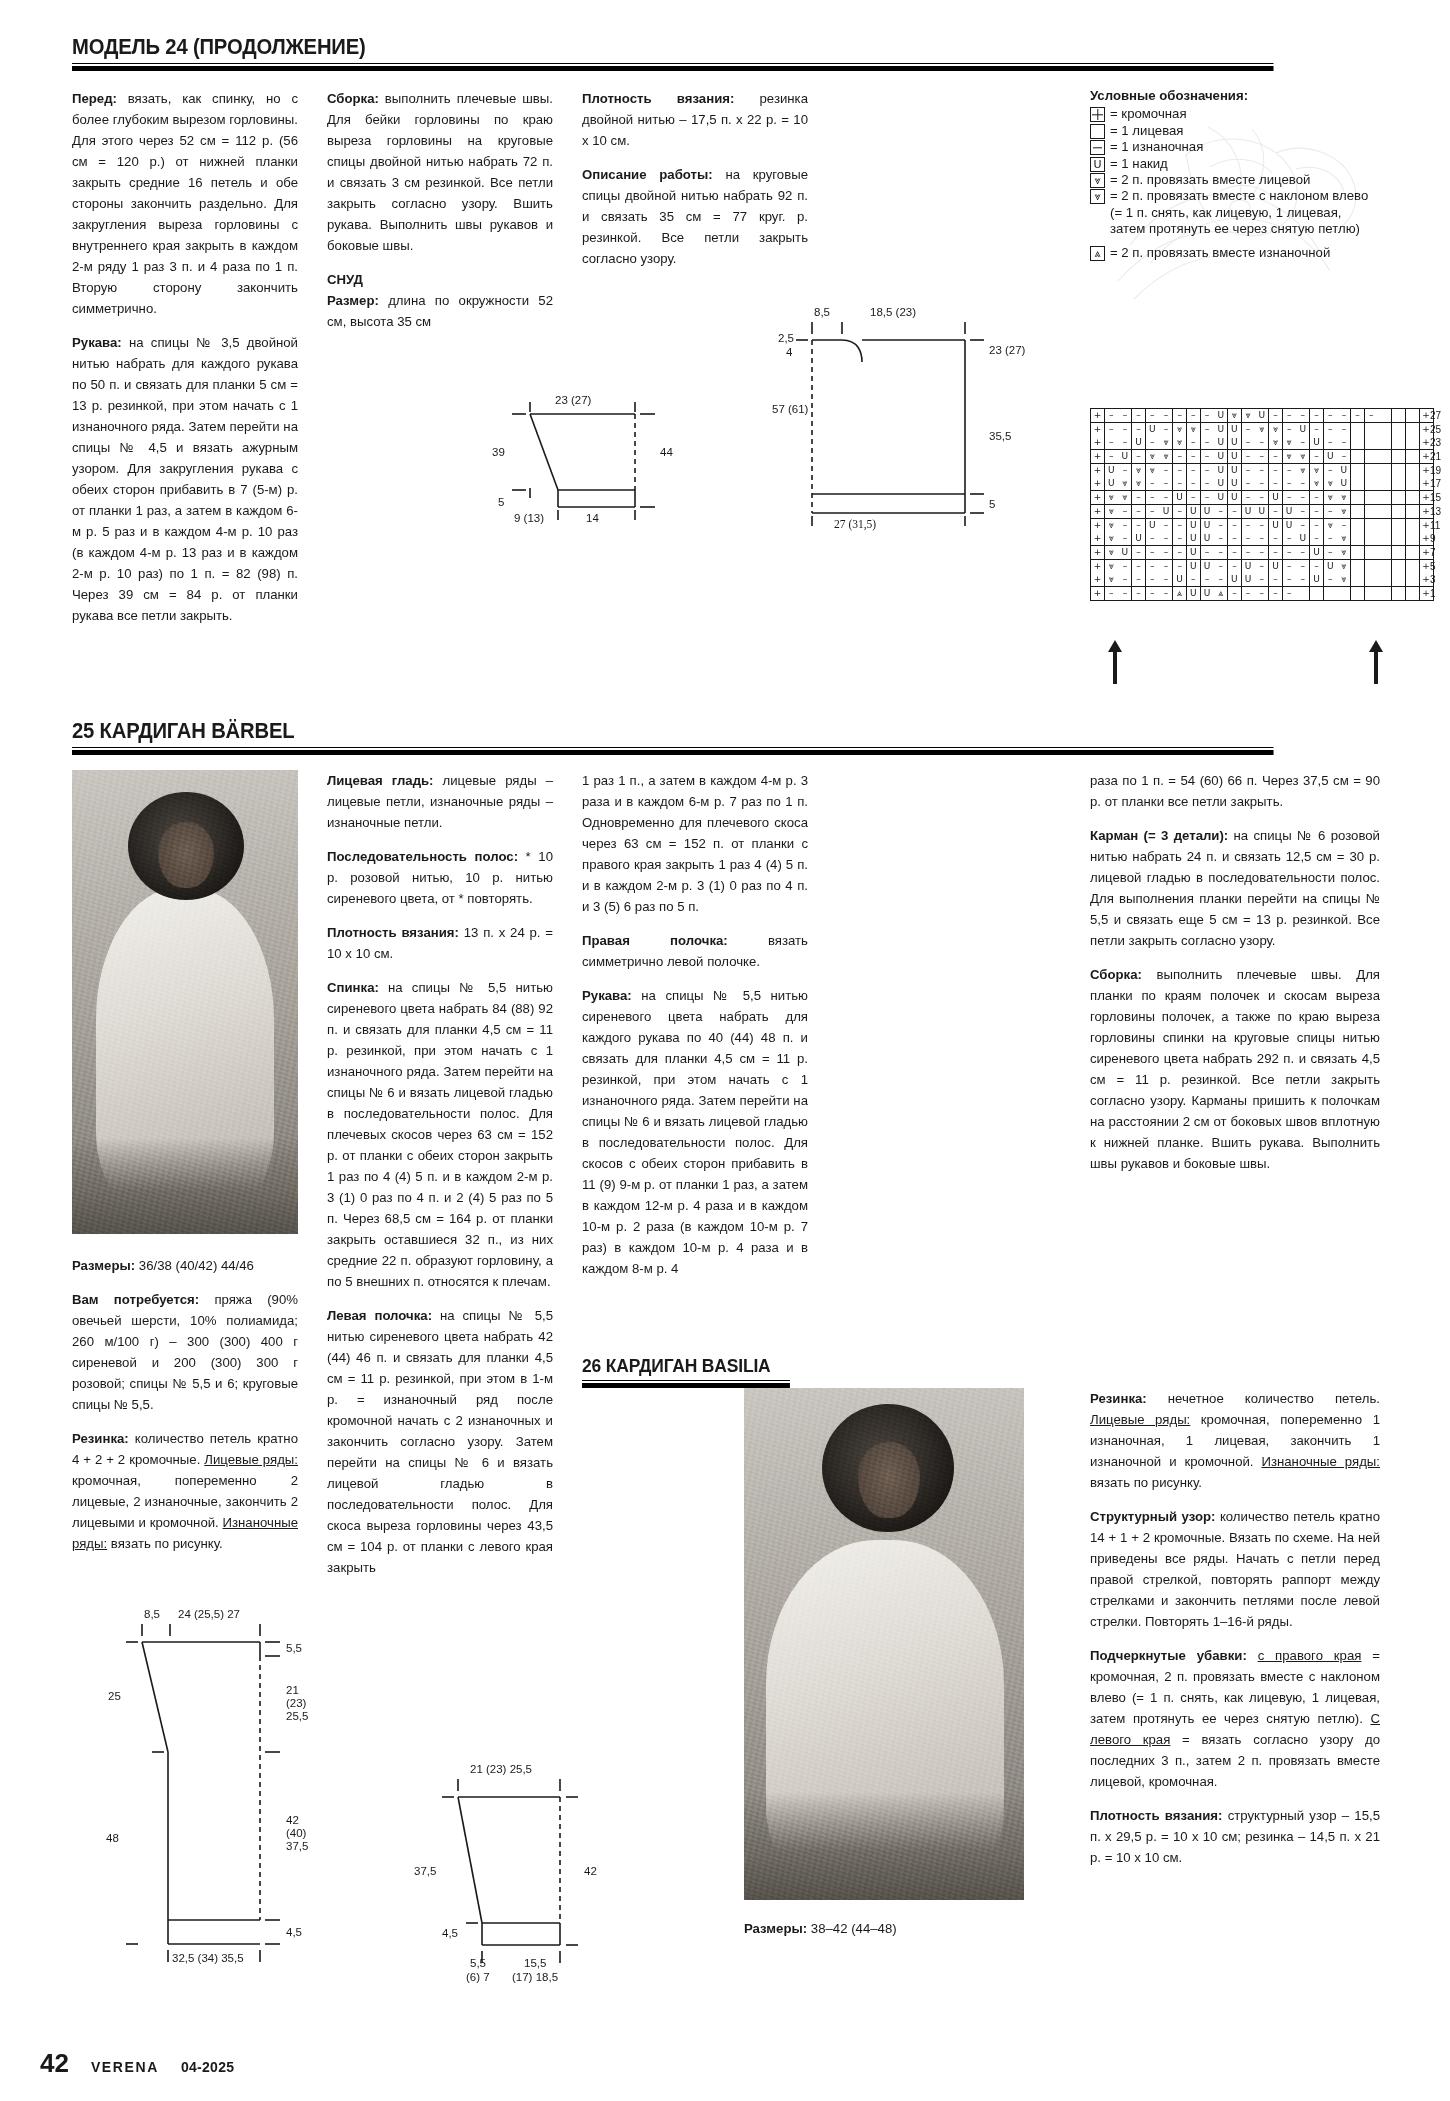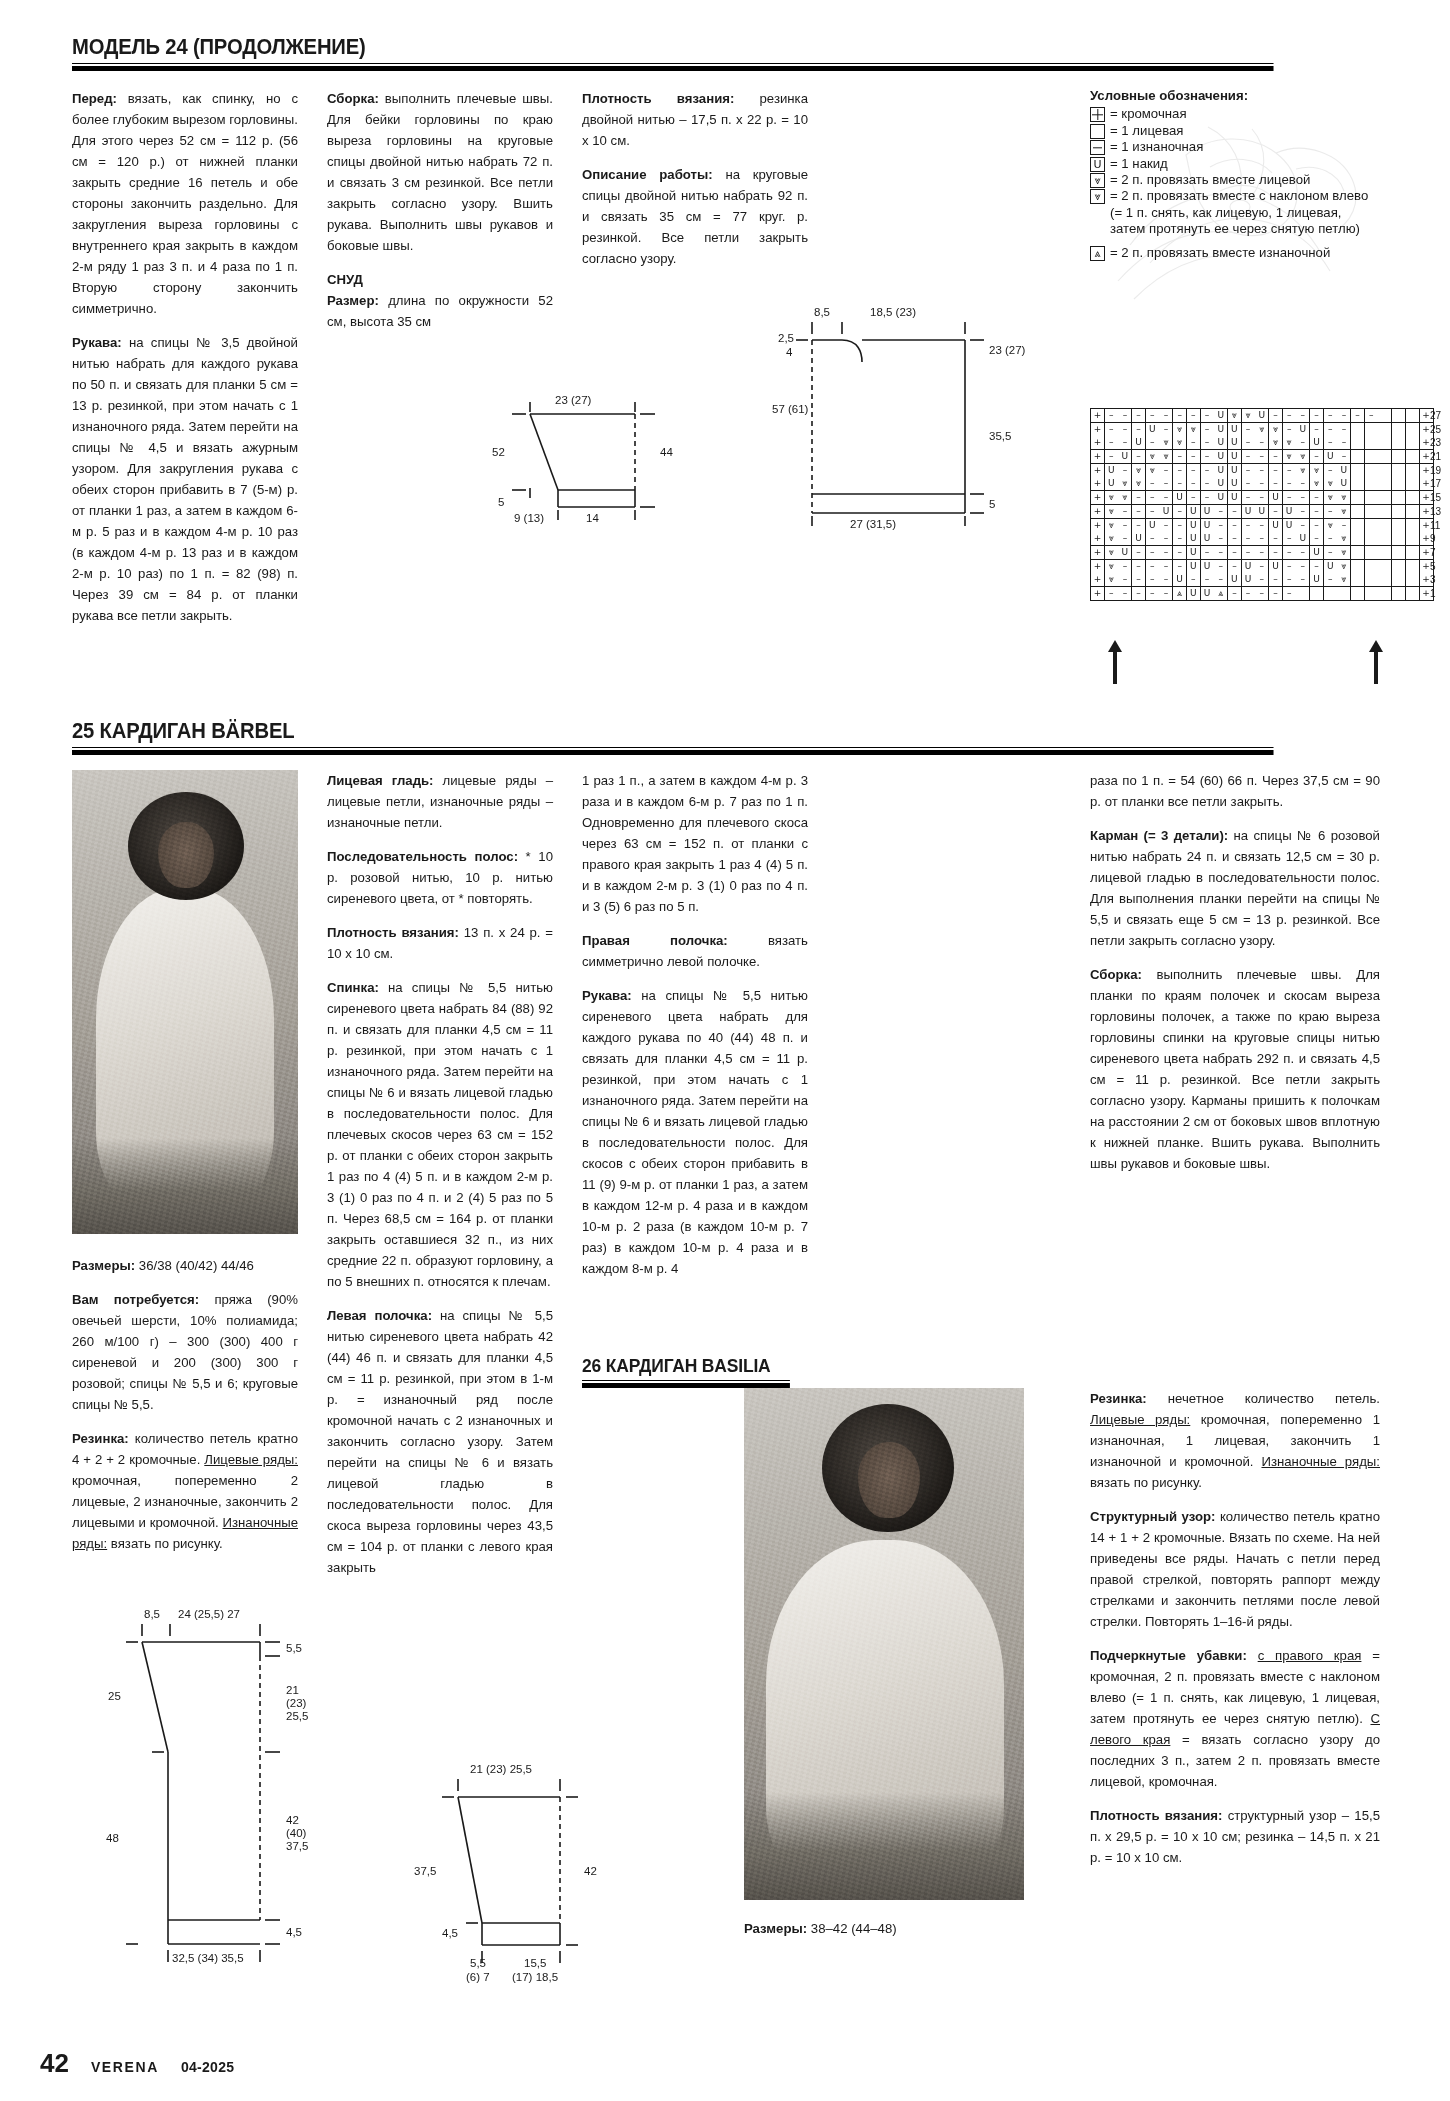--- a/index.html
+++ b/index.html
@@ -244,21 +244,21 @@
       <line x1="12" y1="14" x2="26" y2="14" stroke="#1a1a1a" stroke-width="1.6"></line>
       <line x1="140" y1="14" x2="155" y2="14" stroke="#1a1a1a" stroke-width="1.6"></line>
       <line x1="12" y1="90" x2="26" y2="90" stroke="#1a1a1a" stroke-width="1.6"></line>
       <line x1="140" y1="107" x2="155" y2="107" stroke="#1a1a1a" stroke-width="1.6"></line>
 
       <line x1="58" y1="110" x2="58" y2="120" stroke="#1a1a1a" stroke-width="1.6"></line>
       <line x1="135" y1="110" x2="135" y2="120" stroke="#1a1a1a" stroke-width="1.6"></line>
       <line x1="30" y1="88" x2="30" y2="98" stroke="#1a1a1a" stroke-width="1.6"></line>
     </svg>
     <div class="lbl-n" style="left:55px; top:-6px;">23 (27)</div>
-    <div class="lbl-n" style="left:-8px; top:46px;">52</div>
+    <div class="lbl-n" style="left:-8px; top:46px;">39</div>
     <div class="lbl-n" style="left:160px; top:46px;">44</div>
     <div class="lbl-n" style="left:-2px; top:96px;">5</div>
     <div class="lbl-n" style="left:14px; top:112px;">9 (13)</div>
     <div class="lbl-n" style="left:86px; top:112px;">14</div>
   </div>
 
   <div class="schem" style="left:790px; top:318px; width:260px; height:200px;">
     <svg class="diag-svg" width="260" height="210" style="left:0;top:0;">
 
       <path d="M22 22 L52 22 C68 22 72 34 72 44" fill="none" stroke="#1a1a1a" stroke-width="1.6"></path>
@@ -283,21 +283,21 @@
       <line x1="175" y1="198" x2="175" y2="208" stroke="#1a1a1a" stroke-width="1.6"></line>
     </svg>
     <div class="lbl-n" style="left:24px; top:-12px;">8,5</div>
     <div class="lbl-n" style="left:80px; top:-12px;">18,5 (23)</div>
     <div class="lbl-n" style="left:-12px; top:14px;">2,5</div>
     <div class="lbl-n" style="left:-4px; top:28px;">4</div>
     <div class="lbl-n" style="left:199px; top:26px; width:34px; text-align:left; line-height:12px;">23 (27)</div>
     <div class="lbl-n" style="left:-18px; top:85px; line-height:12px;">57 (61)</div>
     <div class="lbl-n" style="left:199px; top:112px;">35,5</div>
     <div class="lbl-n" style="left:199px; top:180px;">5</div>
-    <div class="lbl-n" style="left:60px; top:200px;">27 (31,5)</div>
+    <div class="lbl-n" style="left:44px; top:200px;font-family:Liberation Serif, serif;">27 (31,5)</div>
   </div>
 
   <div class="chartwrap" style="left:1090px; top:408px;">
     <div class="chart-grid" id="chart-grid" style="grid-template-columns:repeat(25,13px); grid-template-rows:repeat(14,13px);">
         <div class="c">+</div>
         <div class="c">–</div>
         <div class="c">–</div>
         <div class="c">–</div>
         <div class="c">–</div>
         <div class="c">–</div>

